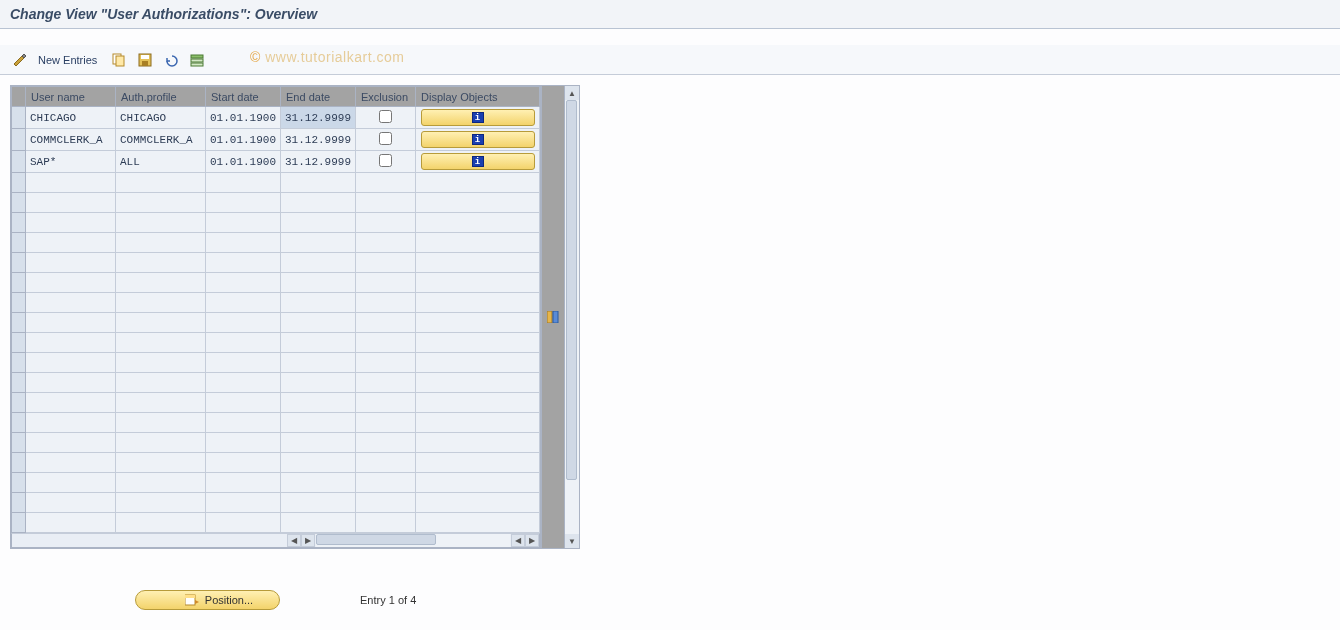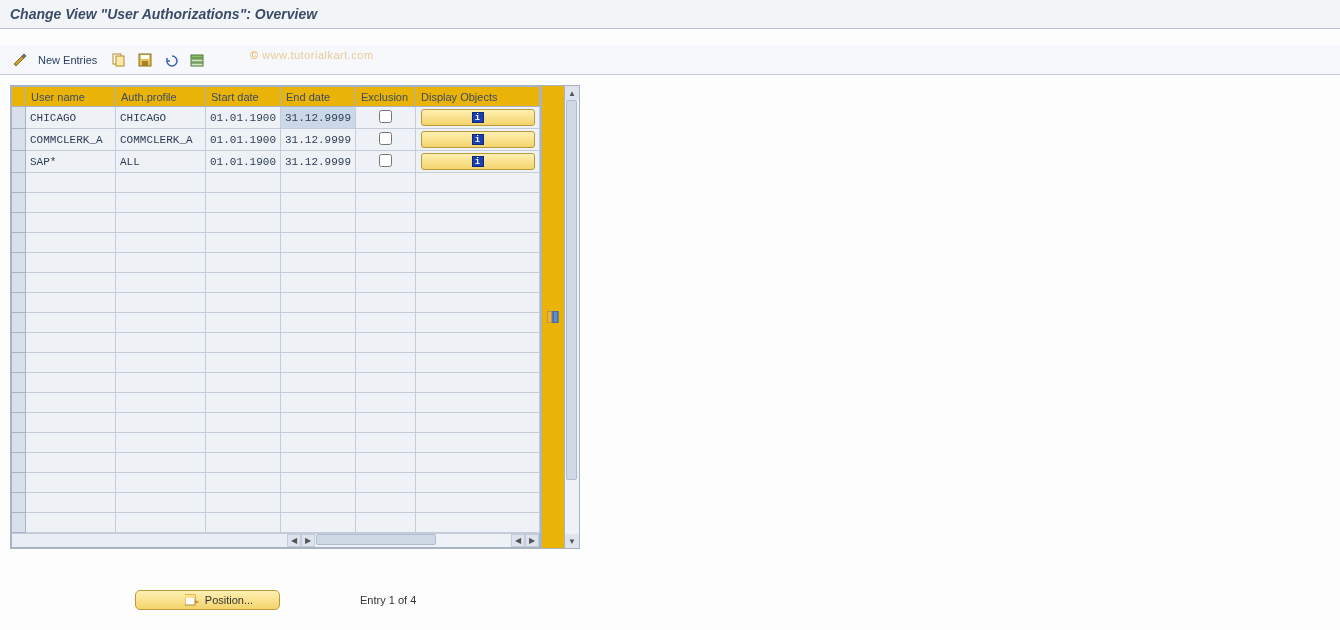--- a/index.html
+++ b/index.html
@@ -46,21 +46,21 @@
   .tb-link {
     color: #2a3f63;
     font-size: 11px;
     padding: 0 6px 0 2px;
     cursor: pointer;
   }
   .watermark {
     position: absolute;
     left: 250px;
     top: 4px;
-    font-size: 11px;
+    font-size: 14px;
     color: #e6cc99;
     letter-spacing: 0.5px;
     pointer-events: none;
     text-align: center;
   }
   .watermark .copy { color: #e6a94a; }
   .content {
     display: flex;
     padding: 10px;
     gap: 0;
@@ -70,21 +70,21 @@
     background: #fff;
     display: inline-block;
   }
   table.sap-grid {
     border-collapse: collapse;
     font-family: "Courier New", monospace;
     font-size: 11px;
     color: #2d3c55;
   }
   .sap-grid th {
-    background: #eab308;
+    background: #a3a3a3;
     border: 1px solid #aab3c4;
     font-family: Arial, sans-serif;
     font-weight: normal;
     font-size: 11px;
     text-align: left;
     padding: 3px 5px;
     color: #3b4a63;
     height: 20px;
   }
   .sap-grid td {
@@ -187,21 +187,21 @@
     top: 590px;
     display: flex;
     align-items: center;
     gap: 80px;
   }
   .position-btn {
     display:flex;align-items:center;justify-content:center;
     width: 145px; height: 20px;
     background: linear-gradient(#fff0b3, #f3d36b);
     border: 1px solid #b79b3a;
-    border-radius: 5px;
+    border-radius: 10px;
     font-size: 11px; color:#333; cursor:pointer;
     gap: 6px;
     padding-left: 23px;
   }
   .entry-text { font-size:11px; color:#333; }
   
   svg { display:block; }
 </style>
 </head>
 <body>

